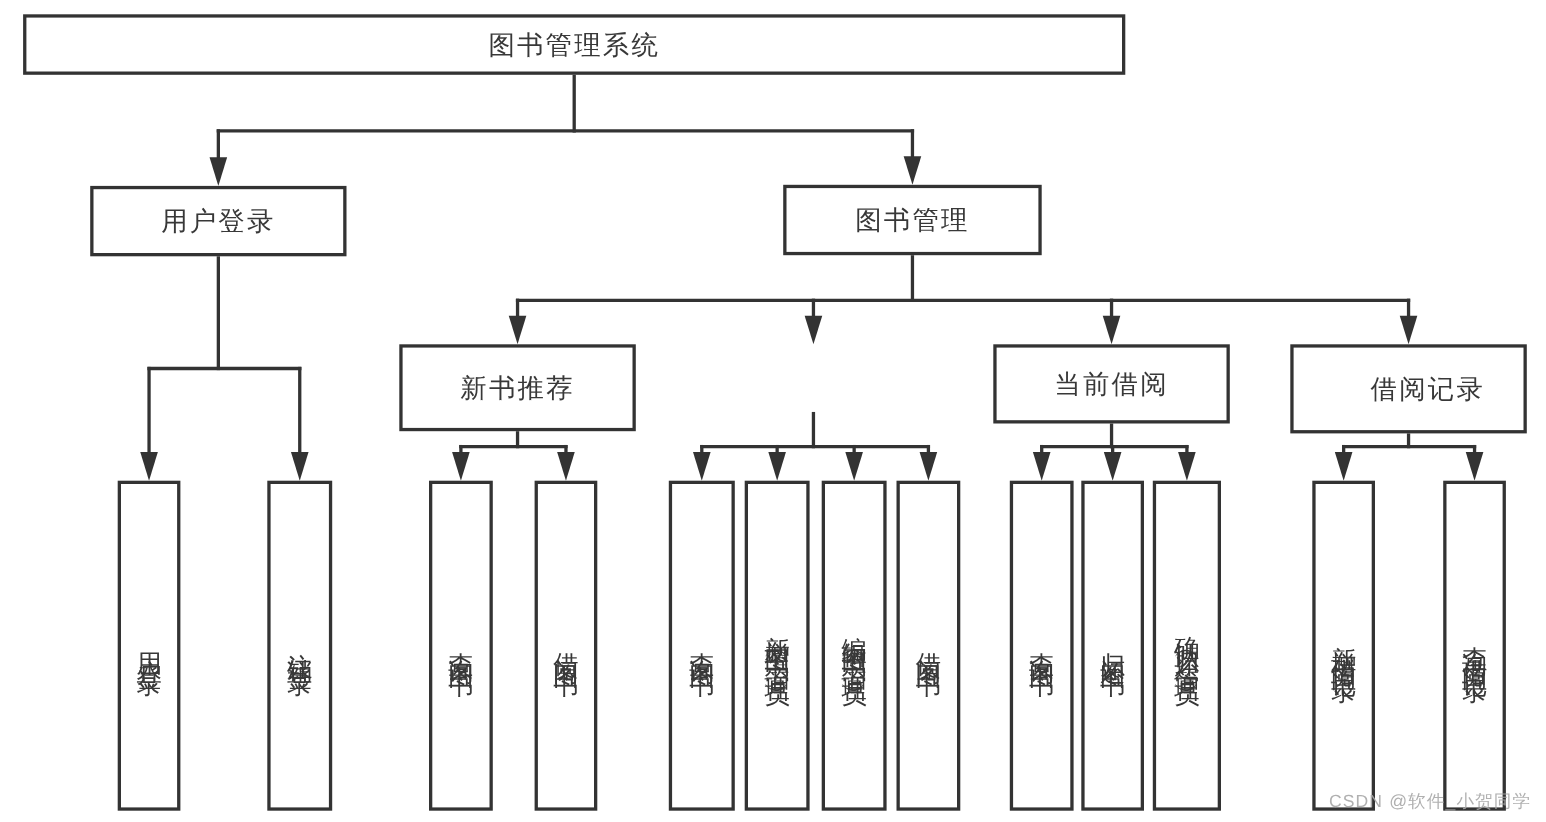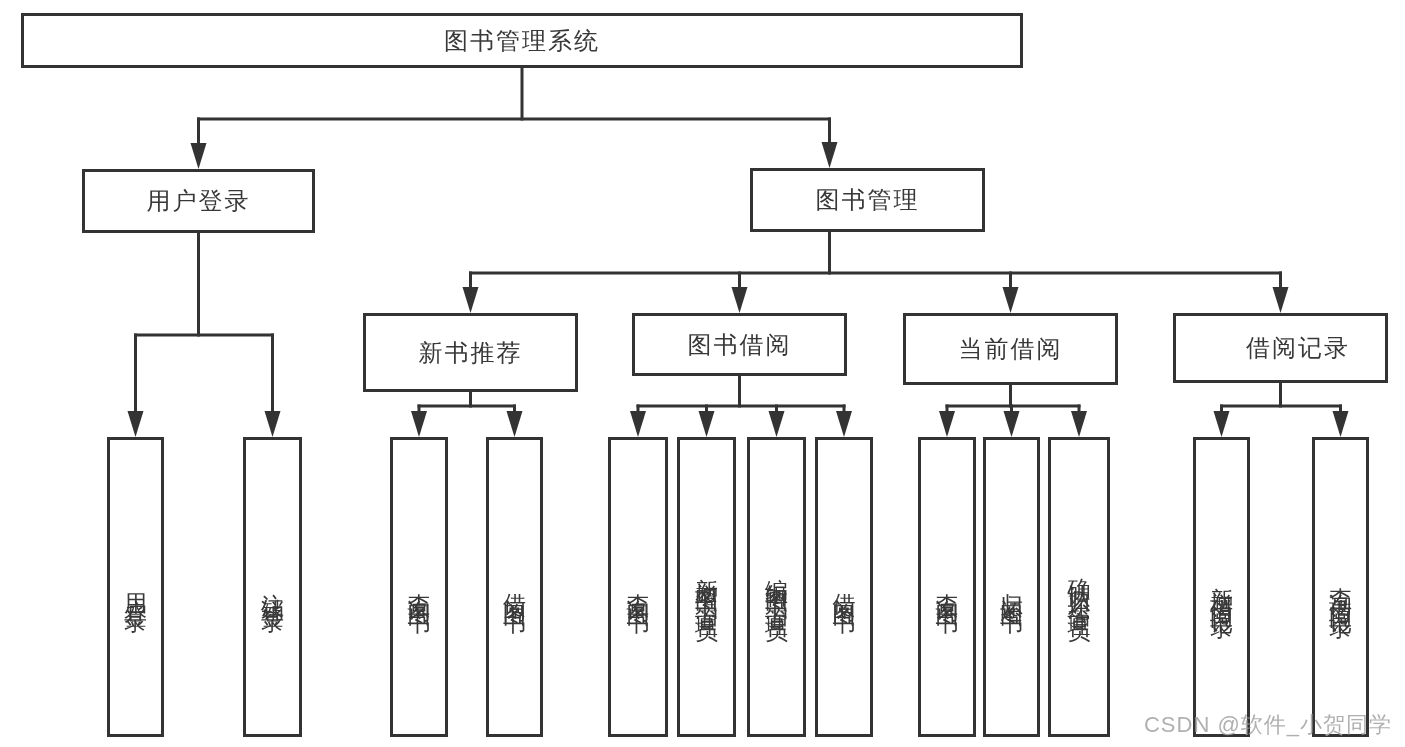--- a/index.html
+++ b/index.html
@@ -38,44 +38,44 @@
   .vlabel {
     writing-mode: vertical-rl;
     text-orientation: mixed;
     font-size: 23px;
     letter-spacing: 6px;
     line-height: 1;
   }
   
   .n-root      { left: 21px;   top: 13px;  width: 1002px; height: 55px; }
   .n-users     { left: 82px;   top: 169px; width: 233px;  height: 64px; }
-  .n-books     { left: 712px;  top: 168px; width: 235px;  height: 64px; margin-left: 38px; }
+  .n-books     { left: 712px;  top: 168px; width: 235px;  height: 64px; }
   .n-recommend { left: 363px;  top: 313px; width: 215px;  height: 79px; }
   .n-borrow    { left: 632px;  top: 313px; width: 215px;  height: 63px; }
   .n-current   { left: 903px;  top: 313px; width: 215px;  height: 72px; }
-  .n-records   { left: 1173px; top: 313px; width: 215px;  height: 70px; padding-left: 35px; }
+  .n-records   { left: 1173px; top: 313px; width: 215px;  height: 81px; padding-left: 35px; }
   .leaf { top: 437px; height: 300px; }
   .n-a1 { left: 107px;  width: 57px; }
   .n-a2 { left: 243px;  width: 59px; }
   .n-b1 { left: 390px;  width: 58px; }
   .n-b2 { left: 486px;  width: 57px; }
   .n-c1 { left: 608px;  width: 60px; }
   .n-c2 { left: 677px;  width: 59px; }
   .n-c3 { left: 747px;  width: 59px; }
   .n-c4 { left: 815px;  width: 58px; }
   .n-d1 { left: 918px;  width: 58px; }
   .n-d2 { left: 983px;  width: 57px; }
   .n-d3 { left: 1048px; width: 62px; }
   .n-e1 { left: 1193px; width: 57px; }
   .n-e2 { left: 1312px; width: 57px; }
   .watermark {
     position: absolute;
     right: 13px;
     bottom: 7px;
-    font-size: 22px;
+    font-size: 16px;
     letter-spacing: 1px;
     color: var(--wm, #aaaaaa);
     opacity: 0.9;
     white-space: nowrap;
     z-index: 5;
   }
 </style>
 </head>
 <body>
 
@@ -143,23 +143,20 @@
   <div class="box n-users">
     <span class="hlabel">用户登录</span>
   </div>
   <div class="box n-books">
     <span class="hlabel">图书管理</span>
   </div>
 
   <div class="box n-recommend">
     <span class="hlabel">新书推荐</span>
   </div>
-  <div class="box n-borrow">
-    <span class="hlabel">图书借阅</span>
-  </div>
   <div class="box n-current">
     <span class="hlabel">当前借阅</span>
   </div>
   <div class="box n-records">
     <span class="hlabel">借阅记录</span>
   </div>
 
   <div class="box leaf n-a1">
     <span class="vlabel">用户登录</span>
   </div>

